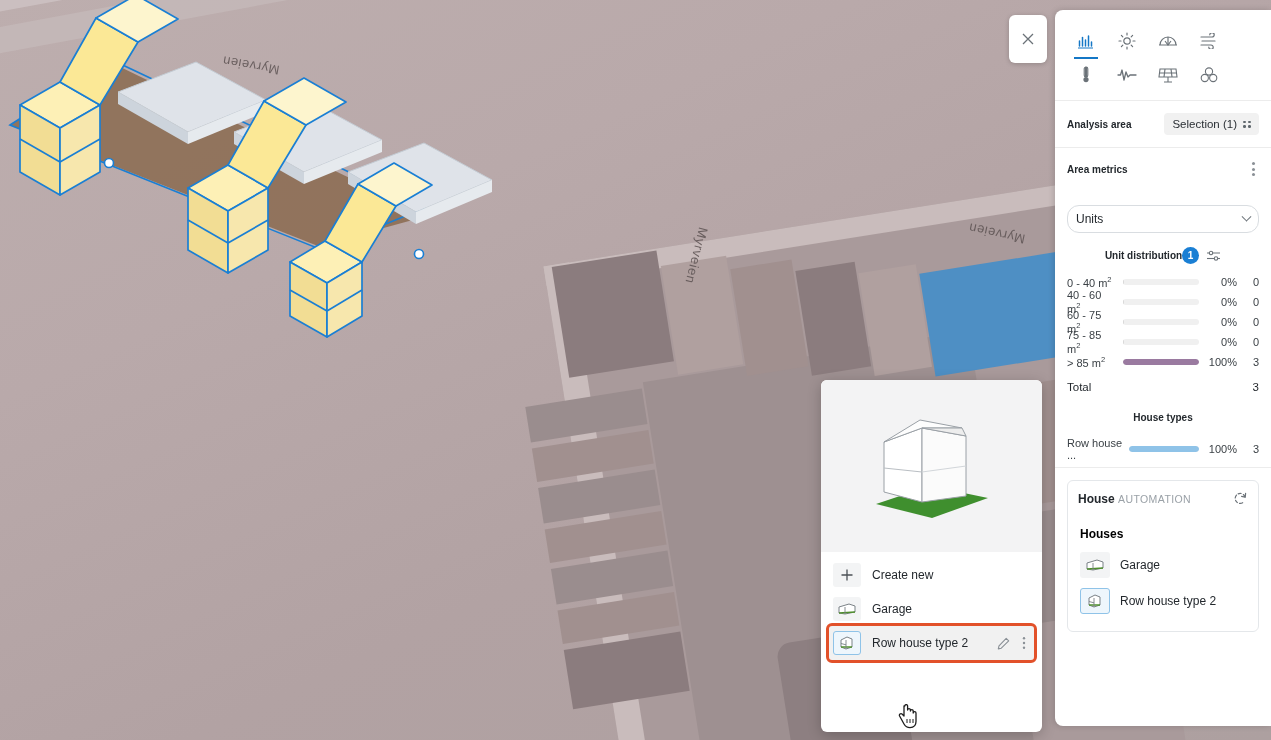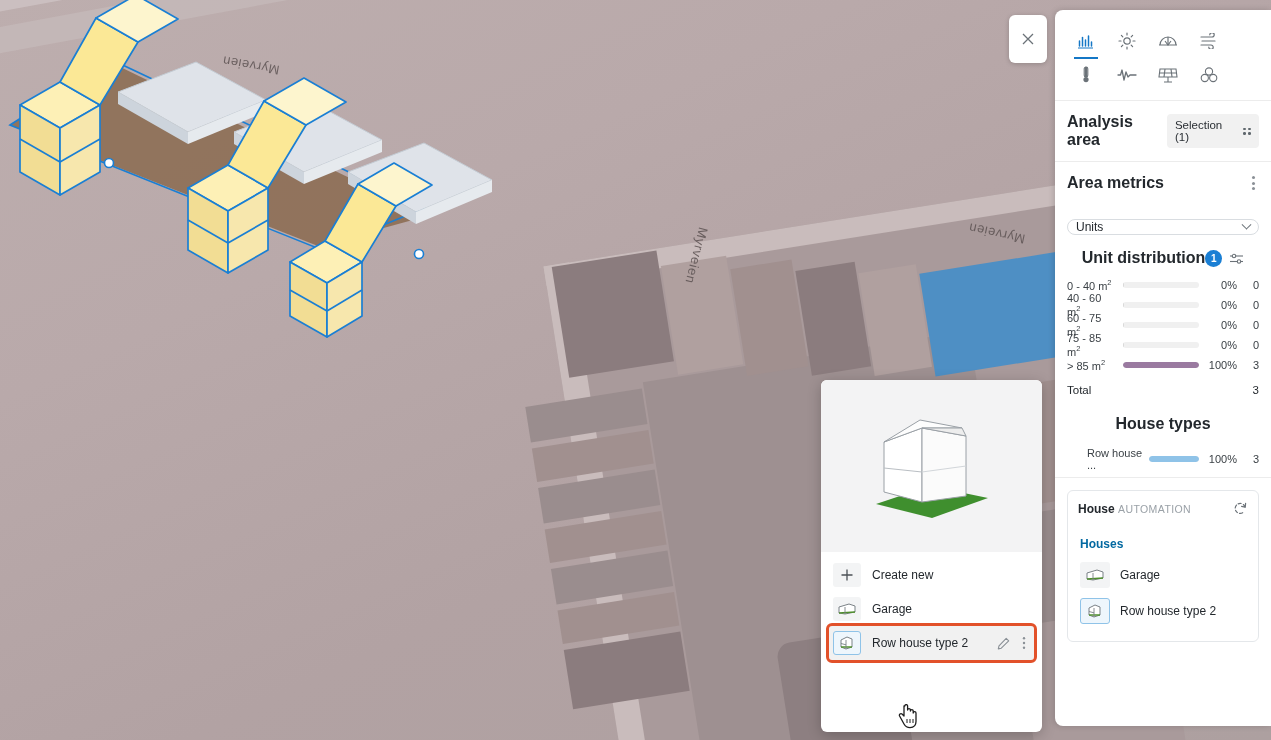--- a/index.html
+++ b/index.html
@@ -108,40 +108,40 @@
   .tool.active::after {
     content: ""; position: absolute; bottom: -1px; left: 9px;
     width: 24px; height: 2px; background: #1477c6;
   }
 
   .row-analysis {
     display: flex; align-items: center; justify-content: space-between;
     padding: 12px 12px 12px 12px;
     border-bottom: 1px solid #ececec;
   }
-  .lbl-strong { font-size: 16px; color: #23282d; font-weight: 700; }
+  .lbl-strong { font-size: 10px; color: #23282d; font-weight: 700; }
   .pill {
     display: flex; align-items: center; gap: 6px;
     background: #f1f1f1; border-radius: 4px;
     padding: 5px 8px; font-size: 11.5px; color: #2a2f34;
     cursor: pointer;
   }
   .dots4 { display: grid; grid-template-columns: 3px 3px; gap: 2px; }
   .dots4 i { width:2.5px; height:2.5px; background:#60686e; border-radius:50%; display:block;}
 
   .sect { padding: 10px 12px 0 12px; }
   .sect-head {
     display:flex; align-items:center; justify-content:space-between;
     margin-bottom: 25px;
   }
   .kebab { display:flex; flex-direction:column; gap:2.5px; padding:4px; cursor:pointer;}
   .kebab i { width:3px; height:3px; background:#8a9096; border-radius:50%; display:block;}
 
   .select {
-    width: 100%; height: 16px;
+    width: 100%; height: 28px;
     border: 1px solid #d9dde1; border-radius: 12px;
     display:flex; align-items:center; justify-content:space-between;
     padding: 0 8px; font-size: 12px; color: #23282d;
     cursor: pointer; background:#fff;
   }
   .chev { width:7px; height:7px; border-right:1.4px solid #6b7278; border-bottom:1.4px solid #6b7278; transform: rotate(45deg) translate(-2px,-2px); }
 
   .dist-head {
     display:flex; align-items:center; justify-content:center;
     margin: 14px 0 8px 0;
@@ -193,21 +193,21 @@
   .num-input {
     width: 62px; height: 26px; border:1px solid #d9dde1; border-radius:4px;
     display:flex; align-items:center; padding: 0 8px;
     font-size: 12px; color:#23282d; background:#fff;
   }
   .sq-btn {
     width: 22px; height: 22px; border-radius:3px;
     display:flex; align-items:center; justify-content:center; cursor:pointer;
   }
 
-  .houses-title { font-size: 12px; font-weight:700; color:#0369a1; margin: 14px 0 6px 2px; }
+  .houses-title { font-size: 12px; font-weight:700; color:#000000; margin: 14px 0 6px 2px; }
   .house-item {
     display:flex; align-items:center; gap:10px;
     height: 36px; cursor:pointer; padding-left:2px;
   }
   .thumb {
     width: 30px; height: 26px; border-radius:3px;
     background:#f3f4f5; display:flex; align-items:center; justify-content:center;
   }
   .thumb.sel { background:#eef6fc; border:1px solid #8fc3e8; }
   .house-item span { font-size: 12px; color:#23282d; }
@@ -537,21 +537,21 @@
       <div class="total-row">
         <div class="k">Total</div>
         <div class="n">3</div>
       </div>
 
       <div class="dist-head" style="margin-bottom:16px;">
         <div class="lbl-strong">House types</div>
       </div>
       <div id="htype-rows">
           <div class="bar-row">
-            <div class="k" style="width:56px;flex:0 0 56px;margin-left:20px;">Row house ...</div>
+            <div class="k" style="width:56px;flex:0 0 56px;">Row house ...</div>
             <div class="bar-track">
               <div class="bar-fill" style="width:100%;background:#8fc3e8;"></div>
             </div>
             <div class="p">100%</div>
             <div class="n">3</div>
           </div>
         </div>
     </div>
 
     <div class="divider"></div>

